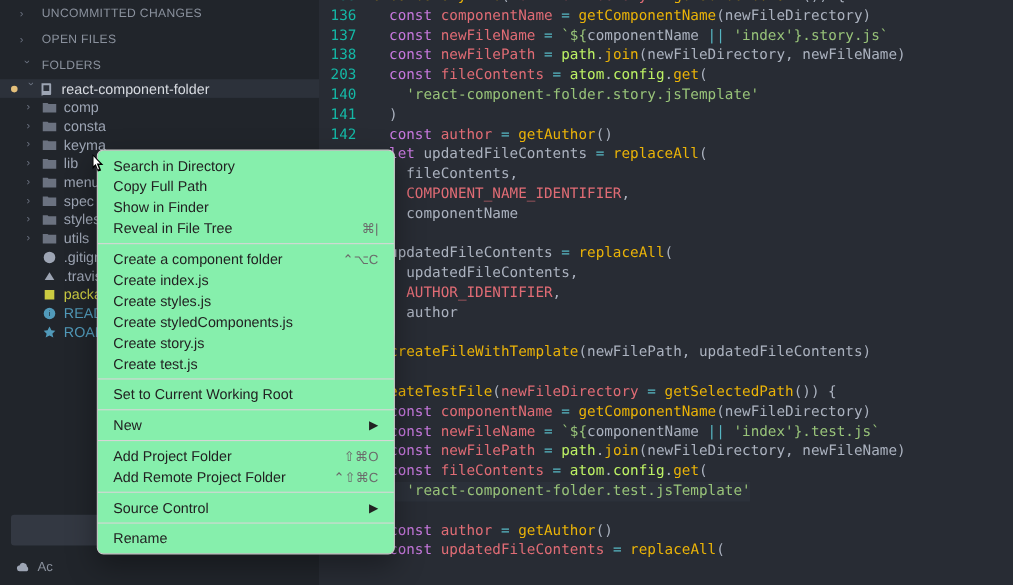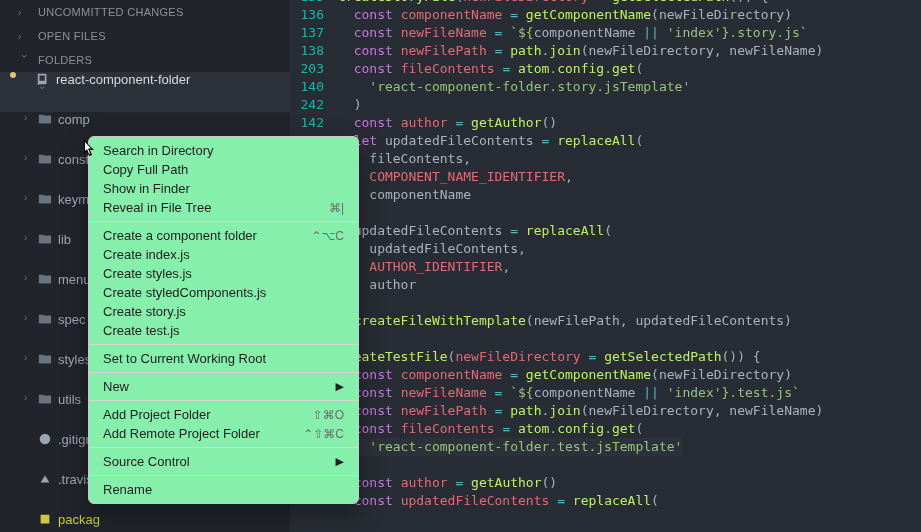--- a/index.html
+++ b/index.html
@@ -30,21 +30,22 @@
     padding: 6px 10px 6px 18px;
     display: flex;
     align-items: center;
     gap: 6px;
   }
   .tree {
     font-size: 13px;
   }
   .tree-row {
     display: flex;
-    height: 40px;
+    align-items: center;
+    height: 17px;
     padding-left: 10px;
     color: #9da5b4;
   }
   .tree-row.project {
     color: #d7dae0;
     background: #2c313a;
   }
   .tree-row .status-dot {
     width:6px; height:6px; border-radius:50%;
     background:#e5c07b; margin-right:6px;
@@ -82,21 +83,21 @@
   .line { display:flex; }
   .gutter {
     width:48px; text-align:right; color:#14b8a6;
     padding-right:14px; user-select:none;
   }
   .code { white-space: pre; }
   .highlight-line .code { background:#2c313a; }
   
   .kw   { color:#c678dd; }  
   .var  { color:#e06c75; }  
-  .fn   { color:#bef264;margin-top:22px; }  
+  .fn   { color:#eab308;margin-top:22px; }  
   .prop { color:#bef264; }  
   .str  { color:#98c379; }  
   .punc { color:#abb2bf; }
   .op   { color:#56b6c2; }
   
   .context-menu {
     position:absolute;
     left:88px; top:136px;
     width:271px;
     background:#86efac;
@@ -303,21 +304,21 @@
       </div>
       <div class="line">
         <div class="gutter">203</div>
         <div class="code"><span class="punc">  </span><span class="kw">const</span><span class="punc"> </span><span class="var">fileContents</span><span class="punc"> </span><span class="op">=</span><span class="punc"> </span><span class="prop">atom</span><span class="punc">.</span><span class="prop">config</span><span class="punc">.</span><span class="fn">get</span><span class="punc">(</span></div>
       </div>
       <div class="line">
         <div class="gutter">140</div>
         <div class="code"><span class="punc">    </span><span class="str">'react-component-folder.story.jsTemplate'</span></div>
       </div>
       <div class="line">
-        <div class="gutter">242</div>
+        <div class="gutter">141</div>
         <div class="code"><span class="punc">  )</span></div>
       </div>
       <div class="line">
         <div class="gutter">142</div>
         <div class="code"><span class="punc">  </span><span class="kw">const</span><span class="punc"> </span><span class="var">author</span><span class="punc"> </span><span class="op">=</span><span class="punc"> </span><span class="fn">getAuthor</span><span class="punc">()</span></div>
       </div>
       <div class="line">
         <div class="gutter"></div>
         <div class="code"><span class="punc">  </span><span class="kw">let</span><span class="punc"> </span><span class="punc">updatedFileContents</span><span class="punc"> </span><span class="op">=</span><span class="punc"> </span><span class="fn">replaceAll</span><span class="punc">(</span></div>
       </div>

